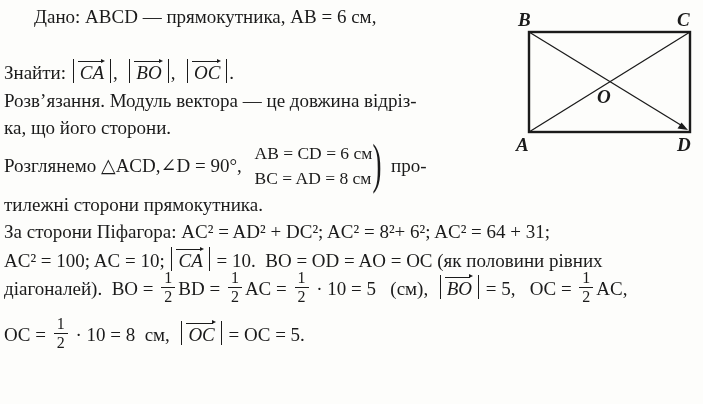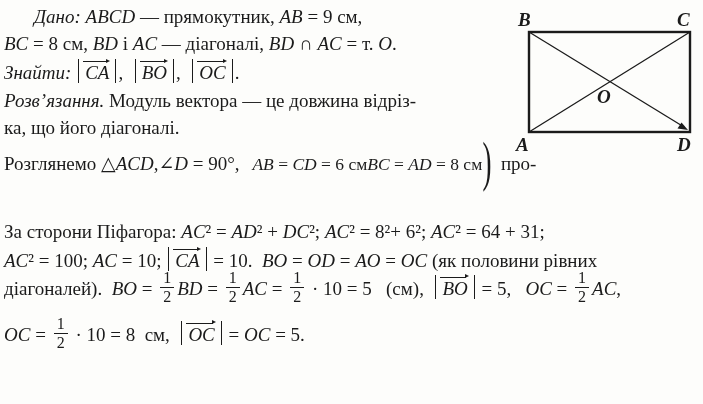--- a/index.html
+++ b/index.html
@@ -5,39 +5,39 @@
   :root{ --ink:#1b1b1b; --paper:#fdfdfb; }
   html,body{margin:0;padding:0;}
   body{background:#e8e8e8;}
   #page{
     position:relative;width:703px;height:404px;overflow:hidden;
     background:var(--paper);color:var(--ink);
     font-family:"Liberation Serif","DejaVu Serif","DejaVu Sans",serif;
     font-size:19px;
   }
   .line{position:absolute;white-space:pre;}
-  .it{font-style:italic;}
+  .it{}
   .rm{font-style:normal;}
   
   .mod{
     display:inline-block;line-height:1;
     border-left:1.4px solid var(--ink);border-right:1.4px solid var(--ink);
     padding:4px 4px 1px 4px;margin:0 2px;
   }
   .vec{position:relative;display:inline-block;font-style:italic;padding:0 2px;line-height:1;}
   .vec::before{content:"";position:absolute;left:0;right:4px;top:-2px;border-top:1.3px solid var(--ink);}
   .vec::after{content:"";position:absolute;right:-1px;top:-4.5px;border:2.6px solid transparent;border-left:4.6px solid var(--ink);}
   .frac{
     display:inline-flex;flex-direction:column;align-items:center;
     vertical-align:middle;font-size:16px;line-height:1.12;margin:0 3px;
     position:relative;top:-3px;
   }
   .frac .num{padding:0 3px;}
   .frac .den{border-top:1.3px solid var(--ink);padding:0 3px;}
-  .stack{display:inline-flex;flex-direction:row;vertical-align:middle;font-size:17.5px;line-height:1.42;margin-left:8px;position:relative;top:-2px;}
+  .stack{display:inline-flex;flex-direction:column;vertical-align:middle;font-size:17.5px;line-height:1.42;margin-left:8px;position:relative;top:-2px;}
   .srow{white-space:pre;}
   .bigparen{
     display:inline-block;vertical-align:middle;font-size:54px;line-height:0.85;
     transform:scaleX(.5);margin-left:-4px;position:relative;top:-3px;font-weight:400;
   }
   #figure{position:absolute;left:510px;top:2px;}
   .flabel{font-family:"Liberation Serif","DejaVu Serif",serif;font-style:italic;font-weight:bold;font-size:19px;fill:var(--ink);}
 </style>
 </head>
 <body>
@@ -49,23 +49,23 @@
     <line x1="19" y1="130" x2="180" y2="30" stroke="#1b1b1b" stroke-width="1.3"></line>
     <line x1="19" y1="30" x2="174" y2="125" stroke="#1b1b1b" stroke-width="1.3"></line>
     <polygon points="178,128 167.5,126.5 171.5,120.5" fill="#1b1b1b"></polygon>
     <text class="flabel" x="8" y="24">B</text>
     <text class="flabel" x="167" y="24">C</text>
     <text class="flabel" x="6" y="149">A</text>
     <text class="flabel" x="167" y="149">D</text>
     <text class="flabel" x="87" y="101">O</text>
   </svg>
 
-<div class="line" style="top: 6px; left: 34px;"><span class="it">Дано: </span><span class="it">ABCD</span><span class="rm"> — прямокутник, </span><span class="it">AB</span><span class="rm"> = 9 см,</span></div>
-    <div class="line" style="top: 33px; left: 4px;"><span class="it">BC</span><span class="rm"> = 8 см, </span><span class="it">BD</span><span class="rm"> і </span><span class="it">AC</span><span class="rm"> — діагоналі, </span><span class="it">BD</span><span class="rm"> ∩ </span><span class="it">AC</span><span class="rm"> = т. </span><span class="it">O</span><span class="rm">.</span></div>
+<div class="line" style="top: 6px; left: 34px;"><span class="it">Дано: </span><span class="it">ABCD</span><span class="rm"> — прямокутника, </span><span class="it">AB</span><span class="rm"> = 6 см,</span></div>
     <div class="line" style="top: 59px; left: 4px;"><span class="it">Знайти: </span><span class="mod"><span class="vec">CA</span></span><span class="rm">,  </span><span class="mod"><span class="vec">BO</span></span><span class="rm">,  </span><span class="mod"><span class="vec">OC</span></span><span class="rm">.</span></div>
     <div class="line" style="top: 90px; left: 4px;"><span class="it">Розв’язання.</span><span class="rm"> Модуль вектора — це довжина відріз-</span></div>
-    <div class="line" style="top: 117px; left: 4px;"><span class="rm">ка, що його діагоналі.</span></div>
+    <div class="line" style="top: 117px; left: 4px;"><span class="rm">ка, що його сторони.</span></div>
     <div class="line" style="top: 143px; left: 4px;"><span class="rm">Розглянемо △</span><span class="it">ACD</span><span class="rm">,∠</span><span class="it">D</span><span class="rm"> = 90°, </span><span class="stack"><span class="srow"><span class="it">AB</span><span class="rm"> = </span><span class="it">CD</span><span class="rm"> = 6 см</span></span><span class="srow"><span class="it">BC</span><span class="rm"> = </span><span class="it">AD</span><span class="rm"> = 8 см</span></span></span><span class="bigparen">)</span><span class="rm"> про-</span></div>
+    <div class="line" style="top: 194px; left: 4px;"><span class="rm">тилежні сторони прямокутника.</span></div>
     <div class="line" style="top: 221px; left: 4px;"><span class="rm">За сторони Піфагора: </span><span class="it">AC</span><span class="rm">² = </span><span class="it">AD</span><span class="rm">² + </span><span class="it">DC</span><span class="rm">²; </span><span class="it">AC</span><span class="rm">² = 8²+ 6²; </span><span class="it">AC</span><span class="rm">² = 64 + 31;</span></div>
     <div class="line" style="top: 247px; left: 4px;"><span class="it">AC</span><span class="rm">² = 100; </span><span class="it">AC</span><span class="rm"> = 10; </span><span class="mod"><span class="vec">CA</span></span><span class="rm"> = 10.  </span><span class="it">BO</span><span class="rm"> = </span><span class="it">OD</span><span class="rm"> = </span><span class="it">AO</span><span class="rm"> = </span><span class="it">OC</span><span class="rm"> (як половини рівних</span></div>
     <div class="line" style="top: 272px; left: 4px;"><span class="rm">діагоналей).  </span><span class="it">BO</span><span class="rm"> = </span><span class="frac"><span class="num">1</span><span class="den">2</span></span><span class="it">BD</span><span class="rm"> = </span><span class="frac"><span class="num">1</span><span class="den">2</span></span><span class="it">AC</span><span class="rm"> = </span><span class="frac"><span class="num">1</span><span class="den">2</span></span><span class="rm"> · 10 = 5   (см),  </span><span class="mod"><span class="vec">BO</span></span><span class="rm"> = 5,   </span><span class="it">OC</span><span class="rm"> = </span><span class="frac"><span class="num">1</span><span class="den">2</span></span><span class="it">AC</span><span class="rm">,</span></div>
     <div class="line" style="top: 318px; left: 4px;"><span class="it">OC</span><span class="rm"> = </span><span class="frac"><span class="num">1</span><span class="den">2</span></span><span class="rm"> · 10 = 8  см,  </span><span class="mod"><span class="vec">OC</span></span><span class="rm"> = </span><span class="it">OC</span><span class="rm"> = 5.</span></div>
   </div>
 
 </body></html>

